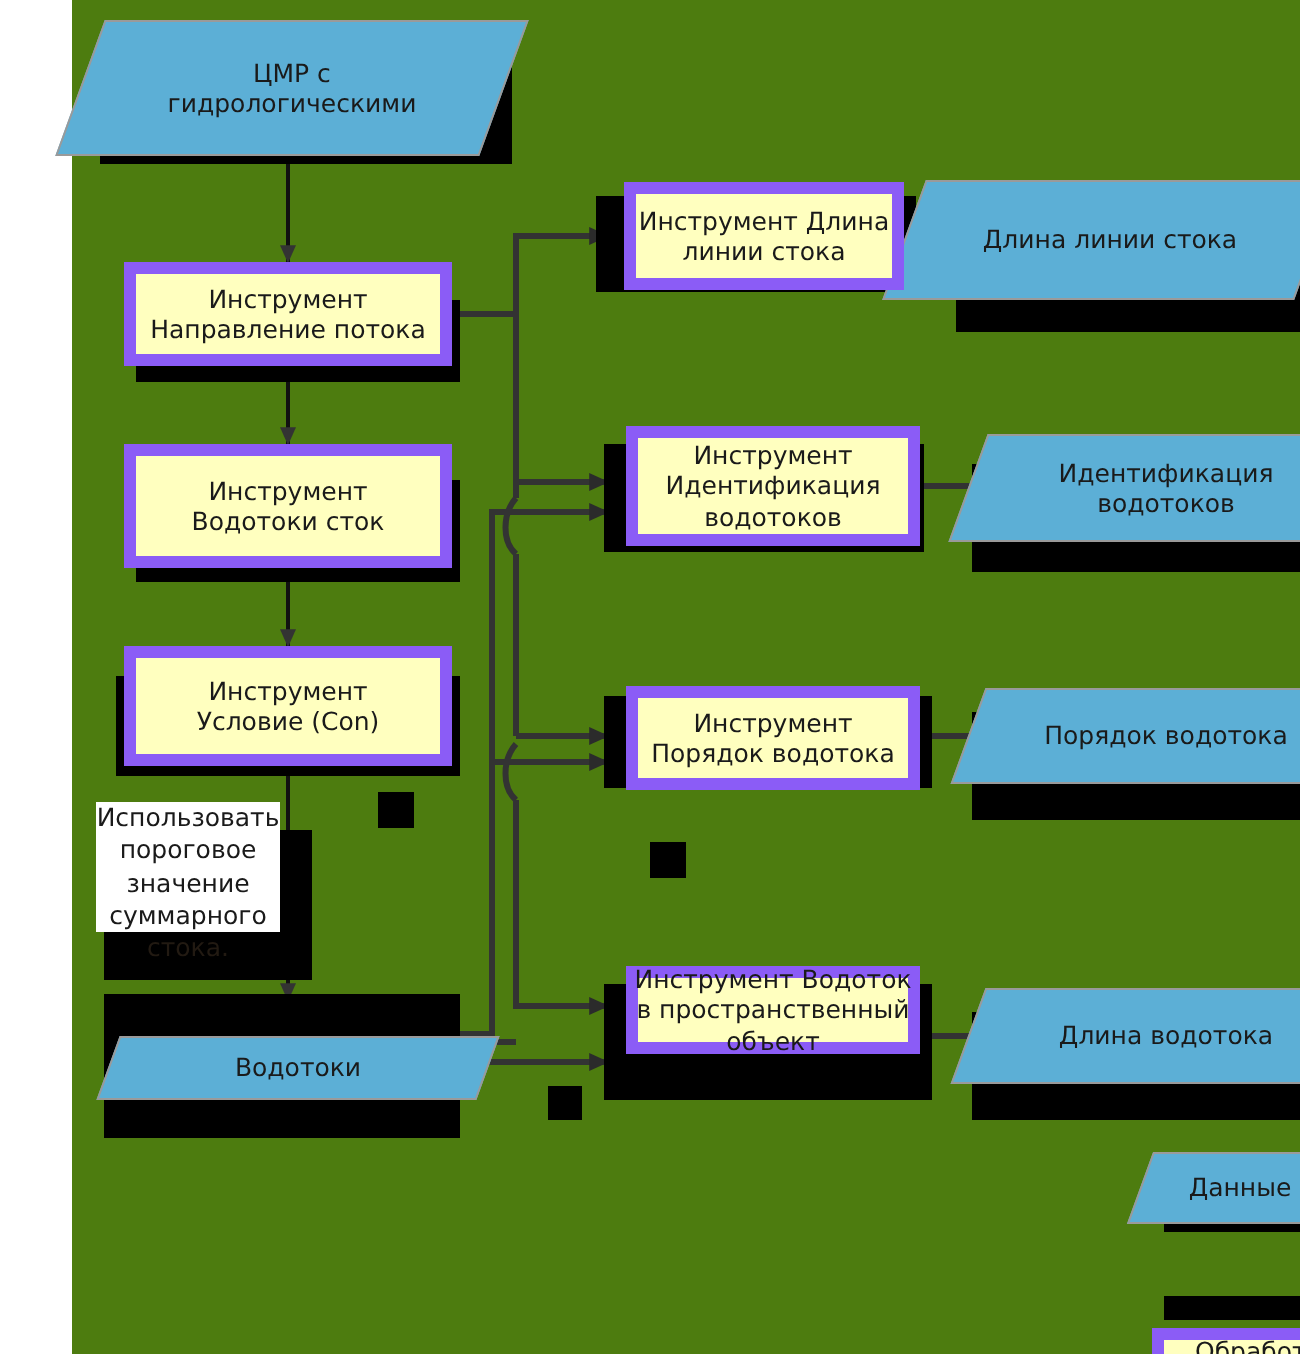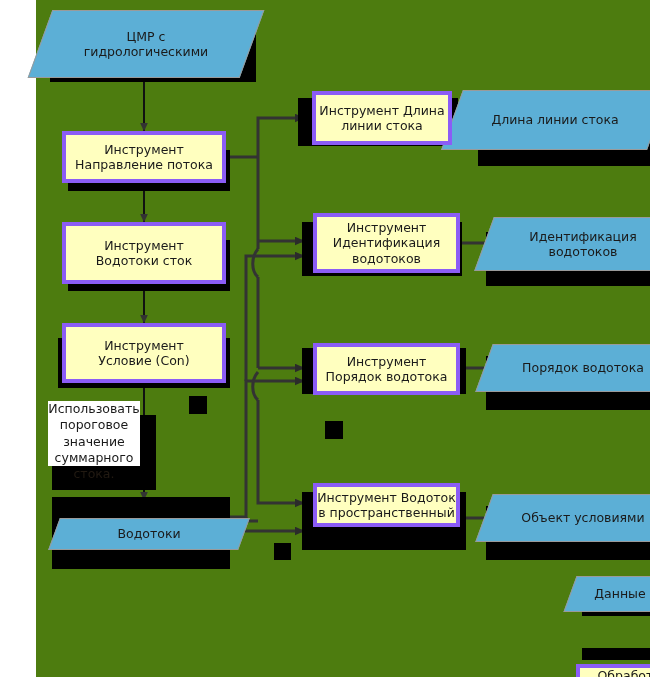--- a/index.html
+++ b/index.html
@@ -29,21 +29,21 @@
   
   .shadow {
     position: absolute;
     background: #000000;
   }
   
   .proc {
     position: absolute;
     box-sizing: border-box;
     background: #ffffbf;
-    border: 4px solid #8b5cf6;
+    border: 6px solid #8b5cf6;
     display: flex;
     align-items: center;
     justify-content: center;
     text-align: center;
     color: #1a1a1a;
     font-size: 12.5px;
     line-height: 1.22;
     z-index: 4;
   }
   .proc span { display: block; white-space: nowrap; }
@@ -244,21 +244,21 @@
       <div>
         <span>Порядок водотока</span>
       </div>
     </div>
   </div>
 
   <div class="data" style="left:448px; top:494px; width:198px; height:48px;">
     <div class="para"></div>
     <div class="lbl">
       <div>
-        <span>Объект условиями</span>
+        <span>Длина водотока</span>
       </div>
     </div>
   </div>
 
   <div class="proc" style="left:26px; top:131px; width:164px; height:52px;">
     <div>
       <span>Инструмент</span>
       <span>Направление потока</span>
     </div>
   </div>
@@ -296,20 +296,21 @@
     <div>
       <span>Инструмент</span>
       <span>Порядок водотока</span>
     </div>
   </div>
 
   <div class="proc" style="left:277px; top:483px; width:147px; height:44px; overflow:visible;">
     <div>
       <span>Инструмент Водоток</span>
       <span>в пространственный</span>
+      <span>объект</span>
     </div>
   </div>
 
   <div class="annot" style="left:12px; top:401px; width:92px;">
     <span class="ln">Использовать</span>
     <span class="ln">пороговое</span>
     <span class="ln">значение</span>
     <span class="ln">суммарного</span>
     <span class="ln dim">стока.</span>
   </div>

